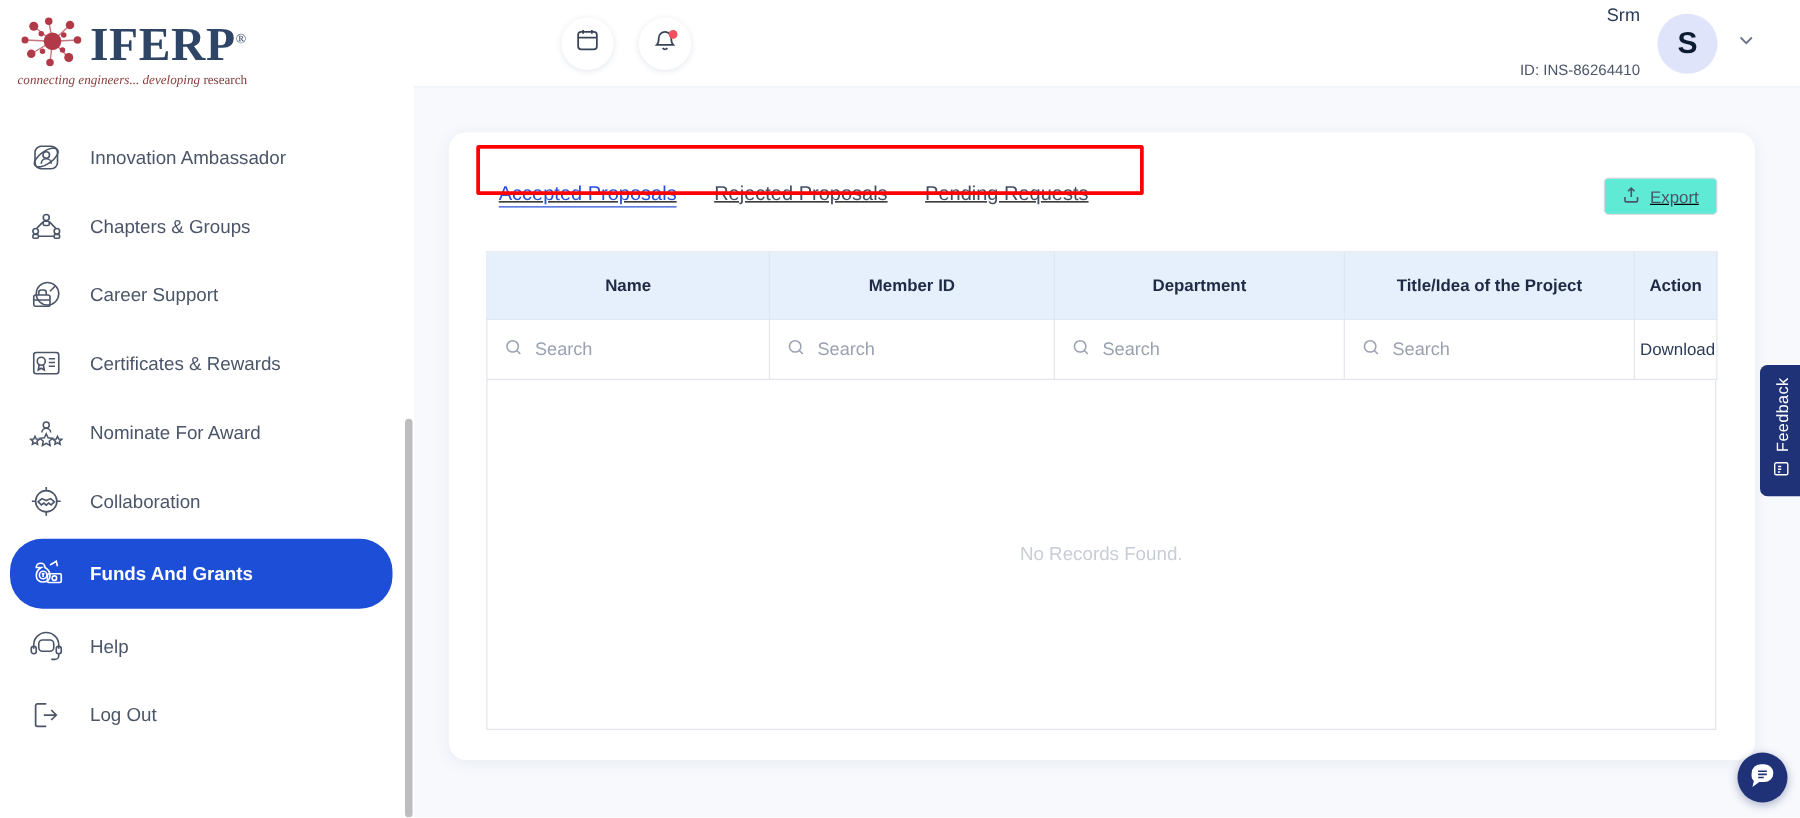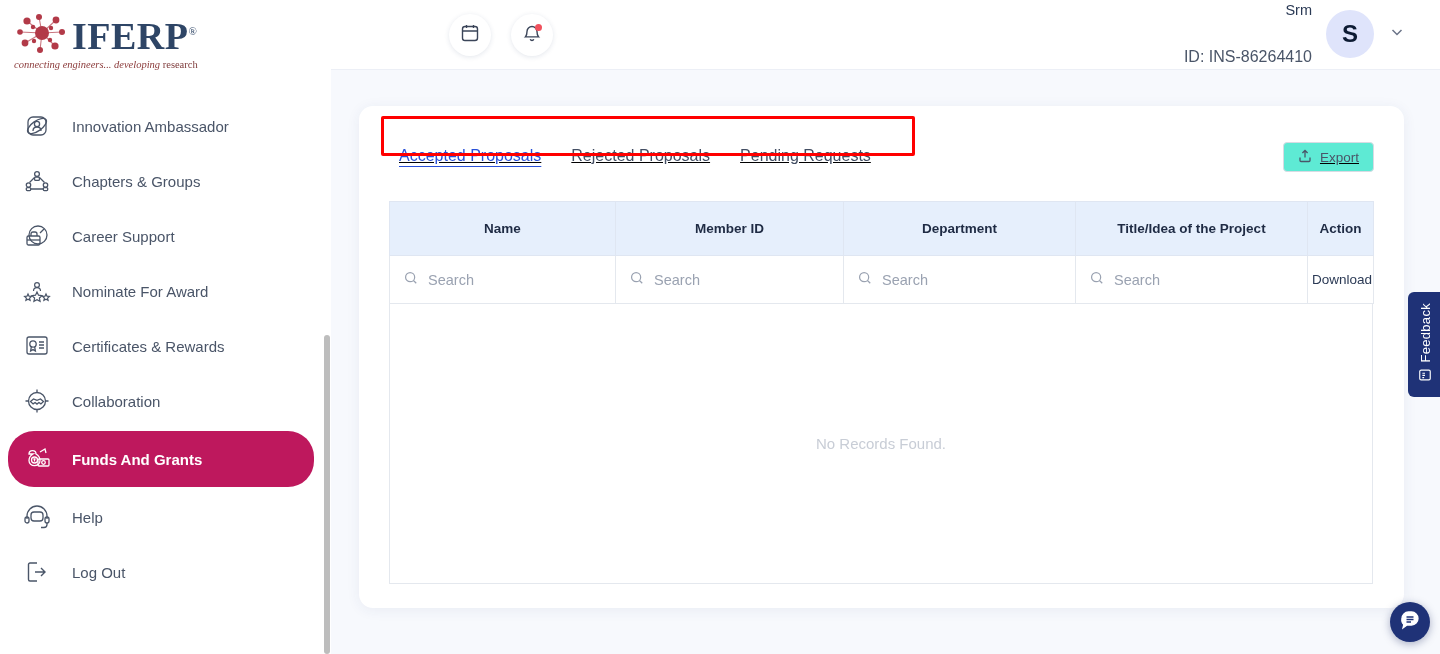--- a/index.html
+++ b/index.html
@@ -39,21 +39,21 @@
     display: flex; align-items: center; gap: 20px;
     height: 50px; margin: 5px 10px 5px 8px;
     padding-left: 14px;
     border-radius: 26px;
     color: #4a5568;
     font-size: 15px;
     cursor: pointer;
   }
   .nav-item .ico { width: 30px; height: 30px; flex: 0 0 30px; display:flex; align-items:center; justify-content:center; }
   .nav-item.active {
-    background: #be185d; color: #ffffff; font-weight: 700;
+    background: #1d4ed8; color: #ffffff; font-weight: 700;
     width: 306px; margin-left: 8px; height: 56px;
   }
   .nav-item.active .ico svg { stroke: #ffffff; }
   .nav-item .ico svg { stroke: #4a5568; fill: none; }
 
   .side-scrollbar {
     position: absolute; left: 324px; top: 335px;
     width: 6px; height: 319px;
     background: #bdbdbd; border-radius: 3px;
   }
@@ -82,21 +82,21 @@
     position: relative; cursor: pointer;
   }
   .topbar-icons { display: flex; gap: 20px; margin-left: 100px; }
   .notif-dot {
     position: absolute; top: 10px; right: 11px;
     width: 7px; height: 7px; border-radius: 50%; background: #f0515d;
   }
   .user-area { margin-left: auto; display: flex; align-items: center; gap: 14px; }
   .user-meta { text-align: right; line-height: 1.45; }
   .user-name { font-size: 14.5px; color: #2b3a55; }
-  .user-id { font-size: 16px; color: #4a5568; margin-top: 24px; }
+  .user-id { font-size: 12px; color: #4a5568; margin-top: 24px; }
   .avatar {
     width: 48px; height: 48px; border-radius: 50%;
     background: #dfe4fb; color: #0d1b33;
     display: flex; align-items: center; justify-content: center;
     font-size: 24px; font-weight: 700; cursor: pointer;
   }
   .chev { cursor: pointer; }
 
   .content { padding: 36px 38px 0 28px; }
   .card {
@@ -235,41 +235,41 @@
             <path d="M7 13v-2a2 2 0 0 1 2-2h2a2 2 0 0 1 2 2v2"></path>
               <path d="M3 17h13"></path>
             <path d="M16 10l4-4"></path>
           </svg>
         </span>
         <span>Career Support</span>
       </div>
 
       <div class="nav-item">
         <span class="ico">
+          <svg width="26" height="26" viewBox="0 0 26 26" stroke-width="1.3">
+            <rect x="3" y="4" width="20" height="17" rx="2"></rect>
+            <circle cx="9" cy="11" r="3.2"></circle>
+              <path d="M7.4 13.6L6.6 18l2.4-1.4 2.4 1.4-.8-4.4"></path>
+            <path d="M15 9h5M15 12h5M15 15h5"></path>
+          </svg>
+        </span>
+        <span>Certificates &amp; Rewards</span>
+      </div>
+
+      <div class="nav-item">
+        <span class="ico">
           <svg width="28" height="26" viewBox="0 0 28 26" stroke-width="1.2">
             <circle cx="14" cy="7" r="2.4"></circle>
               <path d="M10.5 13c0-2 1.6-3.4 3.5-3.4s3.5 1.4 3.5 3.4"></path>
             <path d="M14 14l1.5 3.2 3.5.4-2.6 2.4.7 3.4-3.1-1.7-3.1 1.7.7-3.4L9 17.6l3.5-.4z"></path>
             <path d="M5 16l1 2.2 2.4.3-1.8 1.6.5 2.3-2.1-1.1-2.1 1.1.5-2.3L1.6 18.5 4 18.2z"></path>
             <path d="M23 16l1 2.2 2.4.3-1.8 1.6.5 2.3-2.1-1.1-2.1 1.1.5-2.3-1.8-1.6 2.4-.3z"></path>
           </svg>
         </span>
         <span>Nominate For Award</span>
-      </div>
-
-      <div class="nav-item">
-        <span class="ico">
-          <svg width="26" height="26" viewBox="0 0 26 26" stroke-width="1.3">
-            <rect x="3" y="4" width="20" height="17" rx="2"></rect>
-            <circle cx="9" cy="11" r="3.2"></circle>
-              <path d="M7.4 13.6L6.6 18l2.4-1.4 2.4 1.4-.8-4.4"></path>
-            <path d="M15 9h5M15 12h5M15 15h5"></path>
-          </svg>
-        </span>
-        <span>Certificates &amp; Rewards</span>
       </div>
 
       <div class="nav-item">
         <span class="ico">
           <svg width="26" height="26" viewBox="0 0 26 26" stroke-width="1.3">
             <circle cx="13" cy="13" r="8.5"></circle>
             <path d="M6.5 13.5l3-2.6 3.5 1.5 3.5-1.5 3 2.6-2.6 2.4-2-1.4-1.9 1.6-1.9-1.6-2 1.4z"></path>
             <path d="M13 1.5v3M13 21.5v3M1.5 13h3M21.5 13h3"></path>
           </svg>
         </span>

